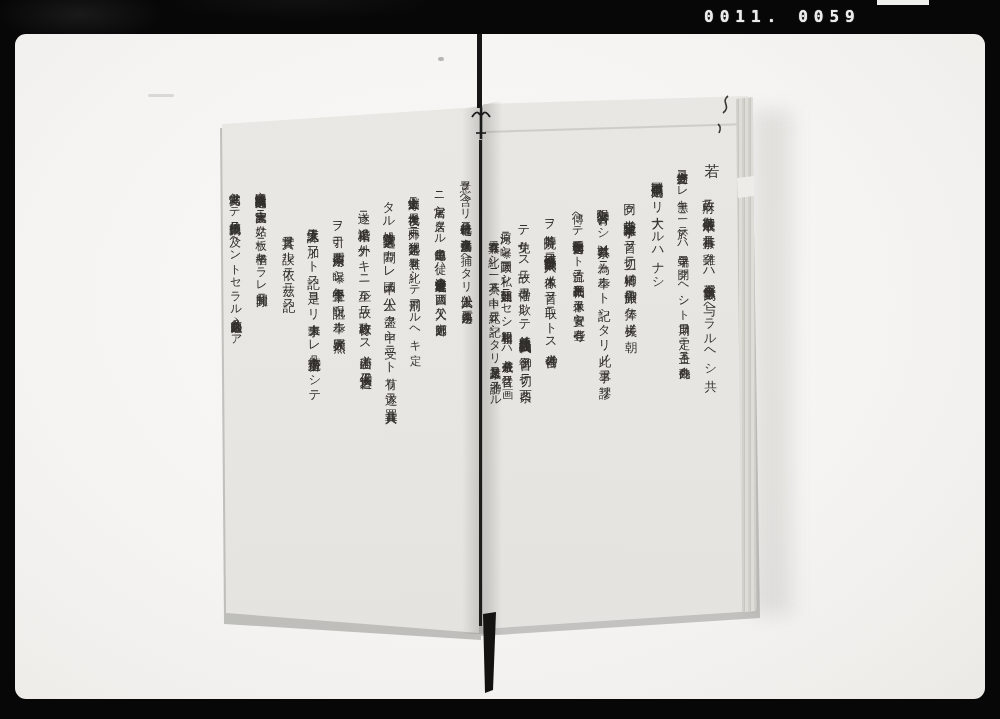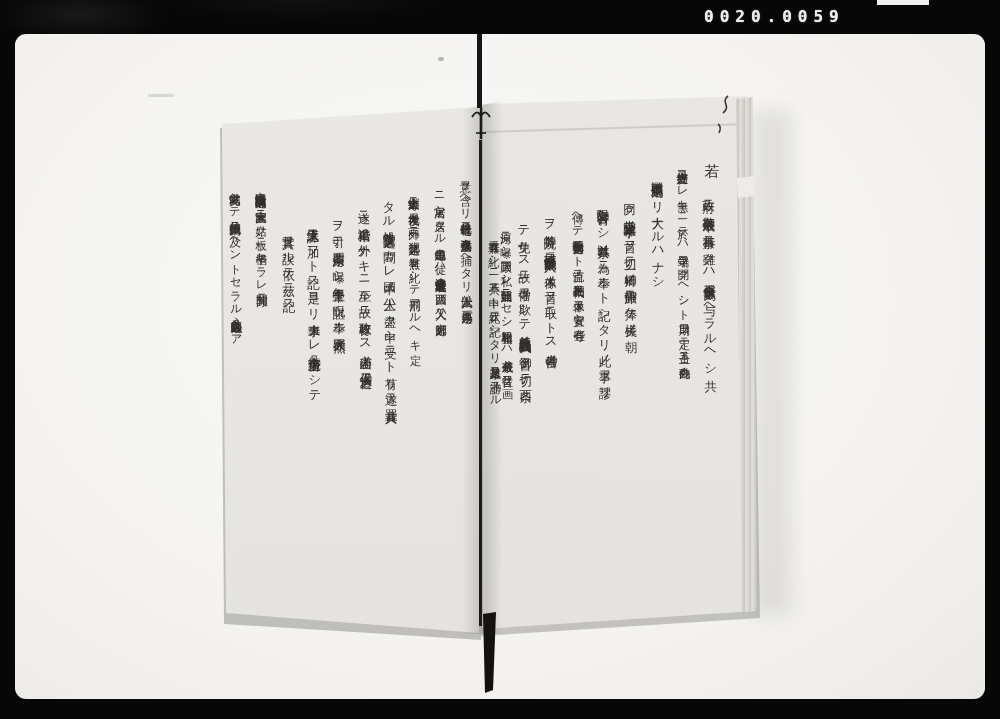--- a/index.html
+++ b/index.html
@@ -12,21 +12,21 @@
   .frame-noise{position:absolute;inset:0;z-index:0;
     background:
       radial-gradient(ellipse 120px 40px at 8% 2%, rgba(60,60,60,.35), transparent 70%),
       radial-gradient(ellipse 200px 30px at 30% 0%, rgba(40,40,40,.3), transparent 70%),
       #070707;}
   
   .counter{position:absolute;top:7px;left:704px;z-index:5;
     font-family:"DejaVu Sans Mono","Liberation Mono",monospace;
     font-size:16px;font-weight:bold;color:#ebebeb;letter-spacing:6px;
     text-shadow:0 0 1px #fff; white-space:nowrap;}
-  .counter .grp2{margin-left:0;}
+  .counter .grp2{margin-left:16px;}
   
   .edge-tab{position:absolute;top:0;left:877px;width:52px;height:5px;background:#efefee;z-index:4;}
   
   .photo{position:absolute;left:15px;top:34px;width:970px;height:665px;z-index:1;
     border-radius:11px;
     background:radial-gradient(ellipse at 45% 40%, #f8f8f6 0%, #f5f4f2 55%, #efeeeb 85%, #eae9e6 100%);}
   .speck{position:absolute;border-radius:2px;z-index:2;}
   .speck.a{left:148px;top:94px;width:26px;height:3px;background:rgba(130,130,125,.25);}
   .speck.b{left:438px;top:57px;width:6px;height:4px;background:rgba(90,90,88,.4);}
   
@@ -70,21 +70,21 @@
     letter-spacing:.8px;transform:rotate(-.7deg);opacity:.92;}
   .col.head{font-size:15px;}
   .col.dense{font-size:11.5px;letter-spacing:.4px;}
 </style>
 </head>
 <body>
 
 <div class="frame-noise"></div>
 
 <div class="counter">
-  <span>0020.</span><span class="grp2">0059</span>
+  <span>0011.</span><span class="grp2">0059</span>
 </div>
 <div class="edge-tab"></div>
 
 <div class="photo"></div>
 <div class="speck a"></div>
 <div class="speck b"></div>
 
 <div class="book-shadow">
   <div class="shadow-left"></div>
   <div class="shadow-right"></div>

